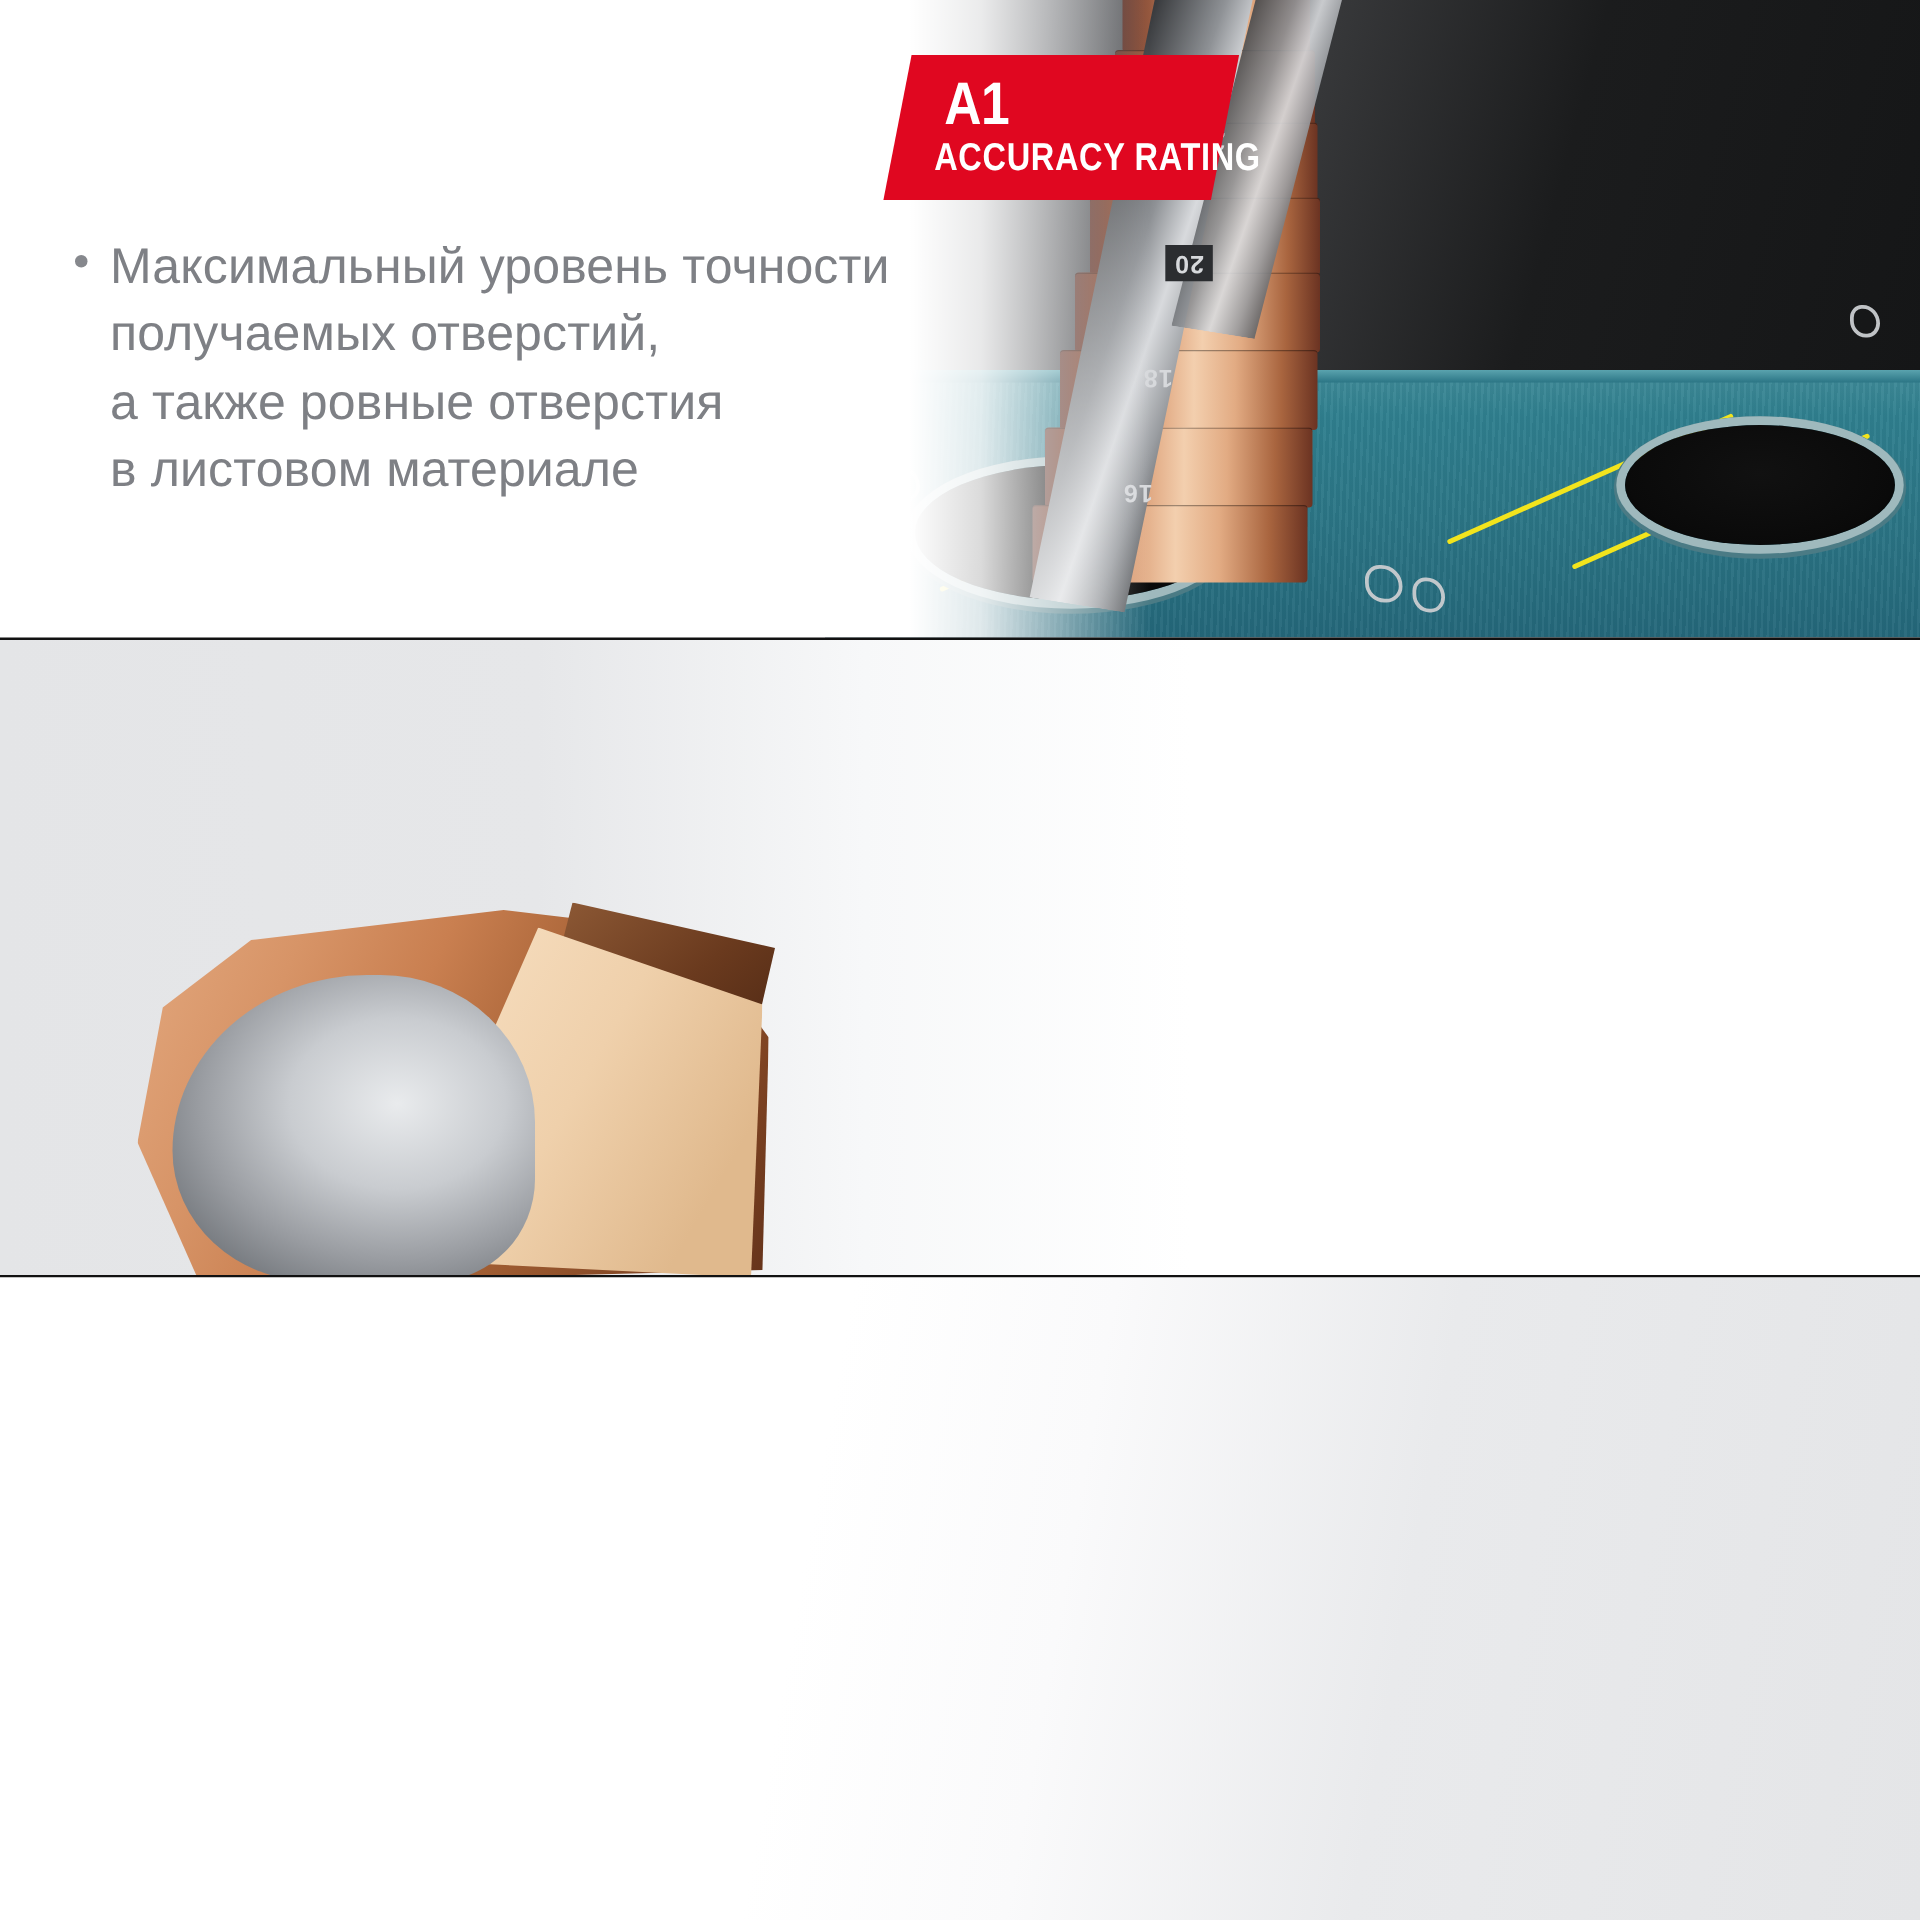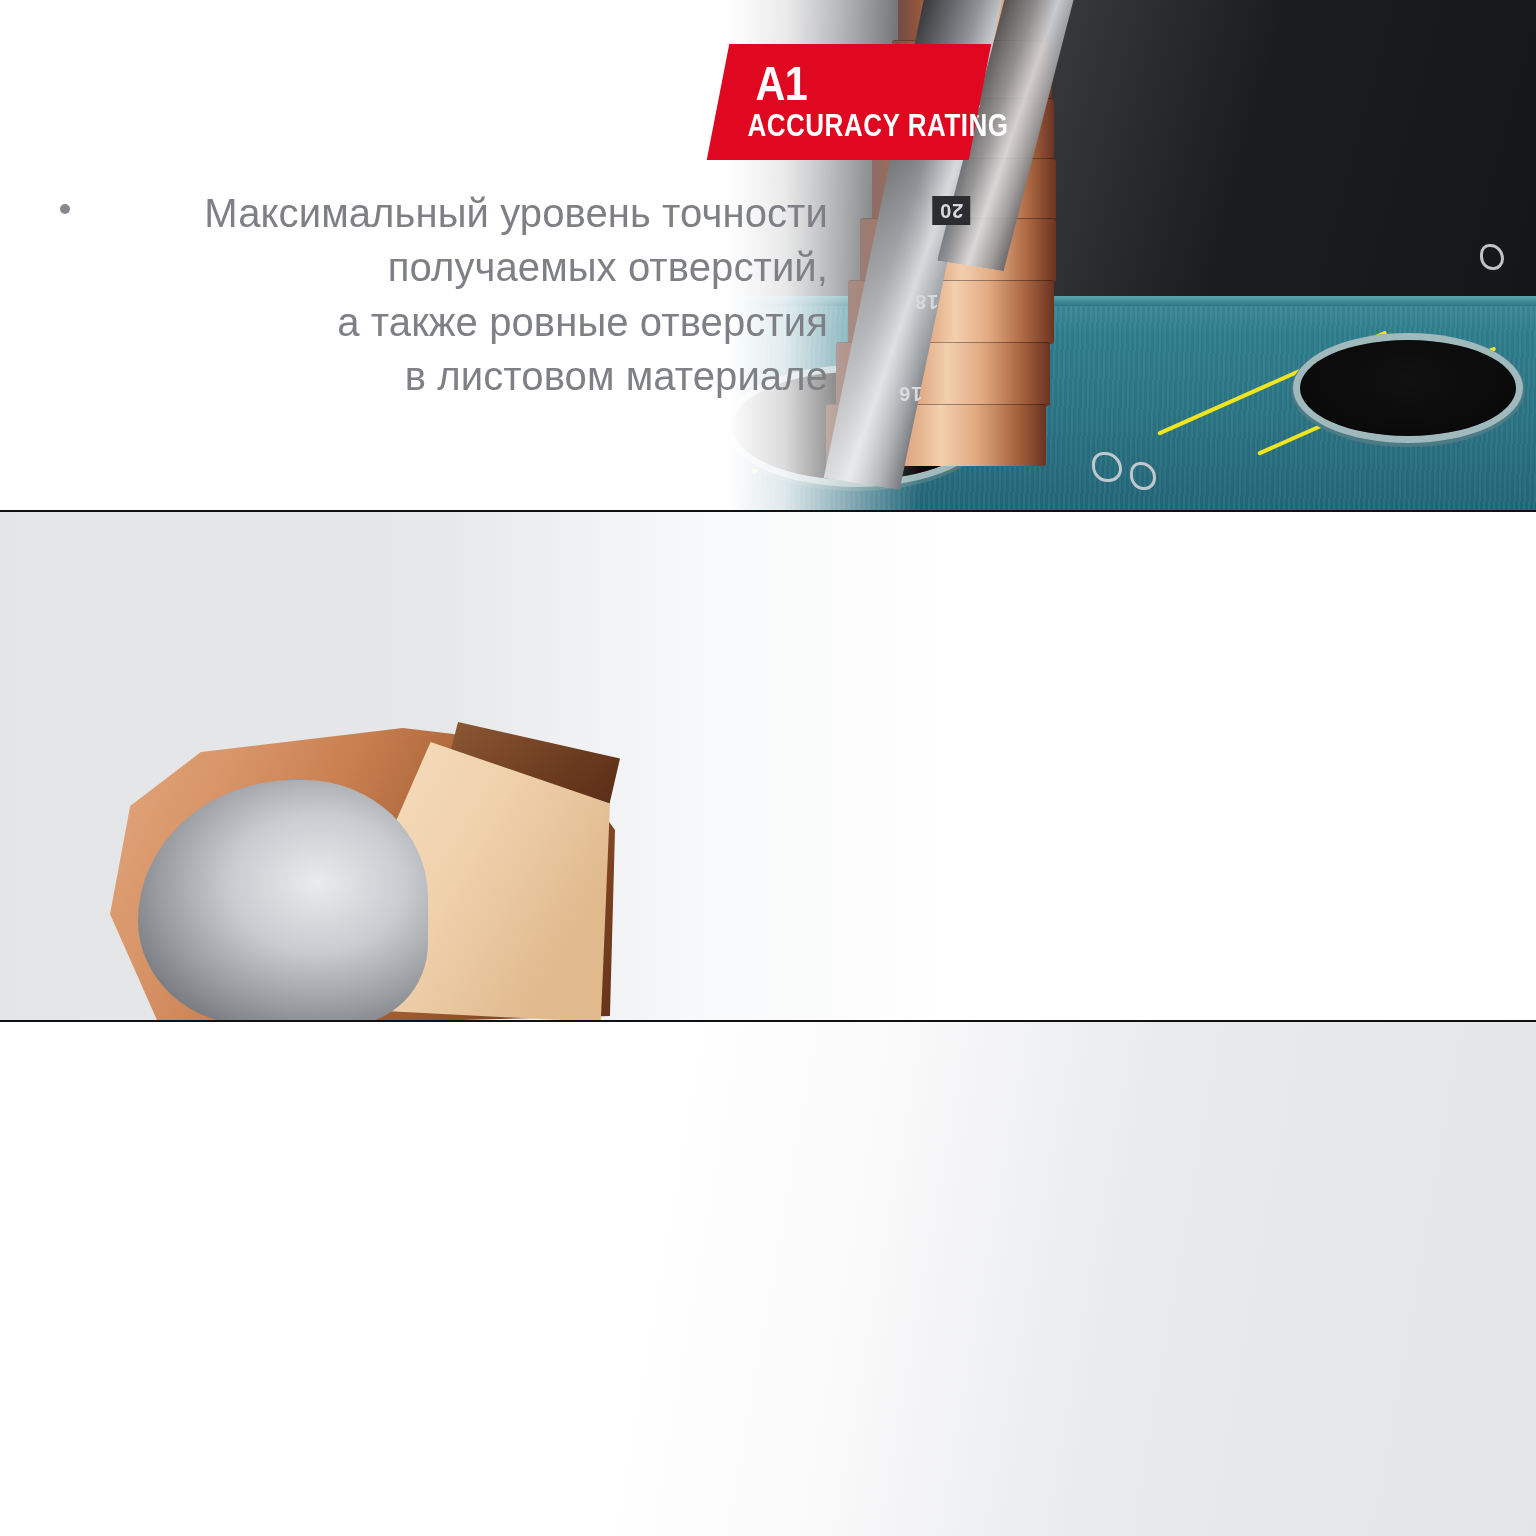--- a/index.html
+++ b/index.html
@@ -197,21 +197,21 @@
       <div class="chip" style="left:820px; top:244px; width:24px; height:26px;"></div>
 
       <div class="fadeL"></div>
     </div>
 
     <div class="badge" id="badge-a1">
       <span class="big">A1</span>
       <span class="small">ACCURACY RATING</span>
     </div>
 
-    <p class="bullet-block" id="text-top" style="position: absolute; text-align: right;">Максимальный уровень точности
+    <p class="bullet-block" id="text-top" style="position: absolute;">Максимальный уровень точности
 получаемых отверстий,
 а также ровные отверстия
 в листовом материале<span class="dot"></span></p>
     <span class="dot-anchor"></span>
   </section>
 
   <div class="divider" id="div-1"></div>
 
   <section class="panel" id="panel-mid">
 

